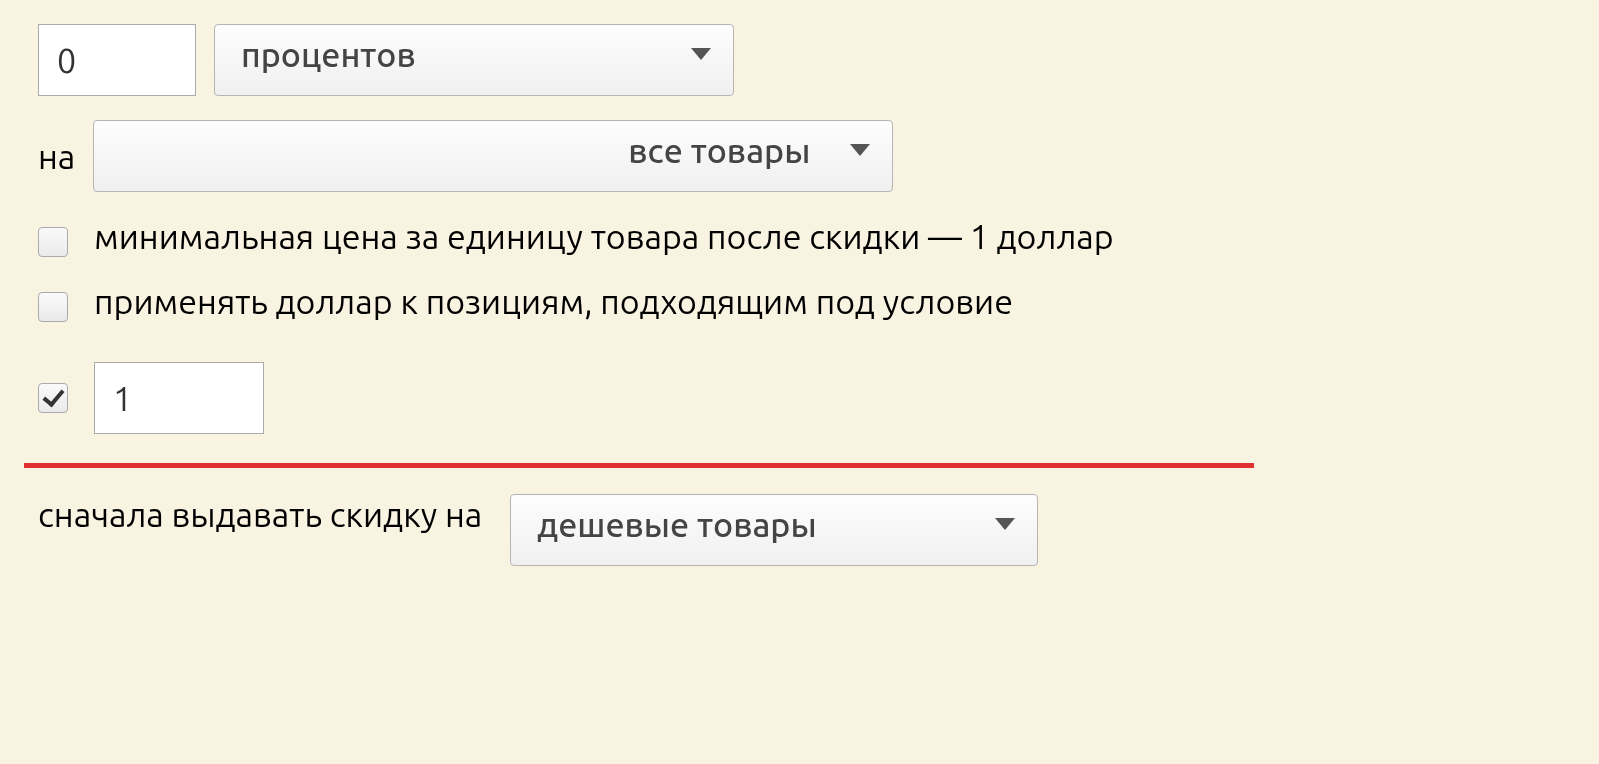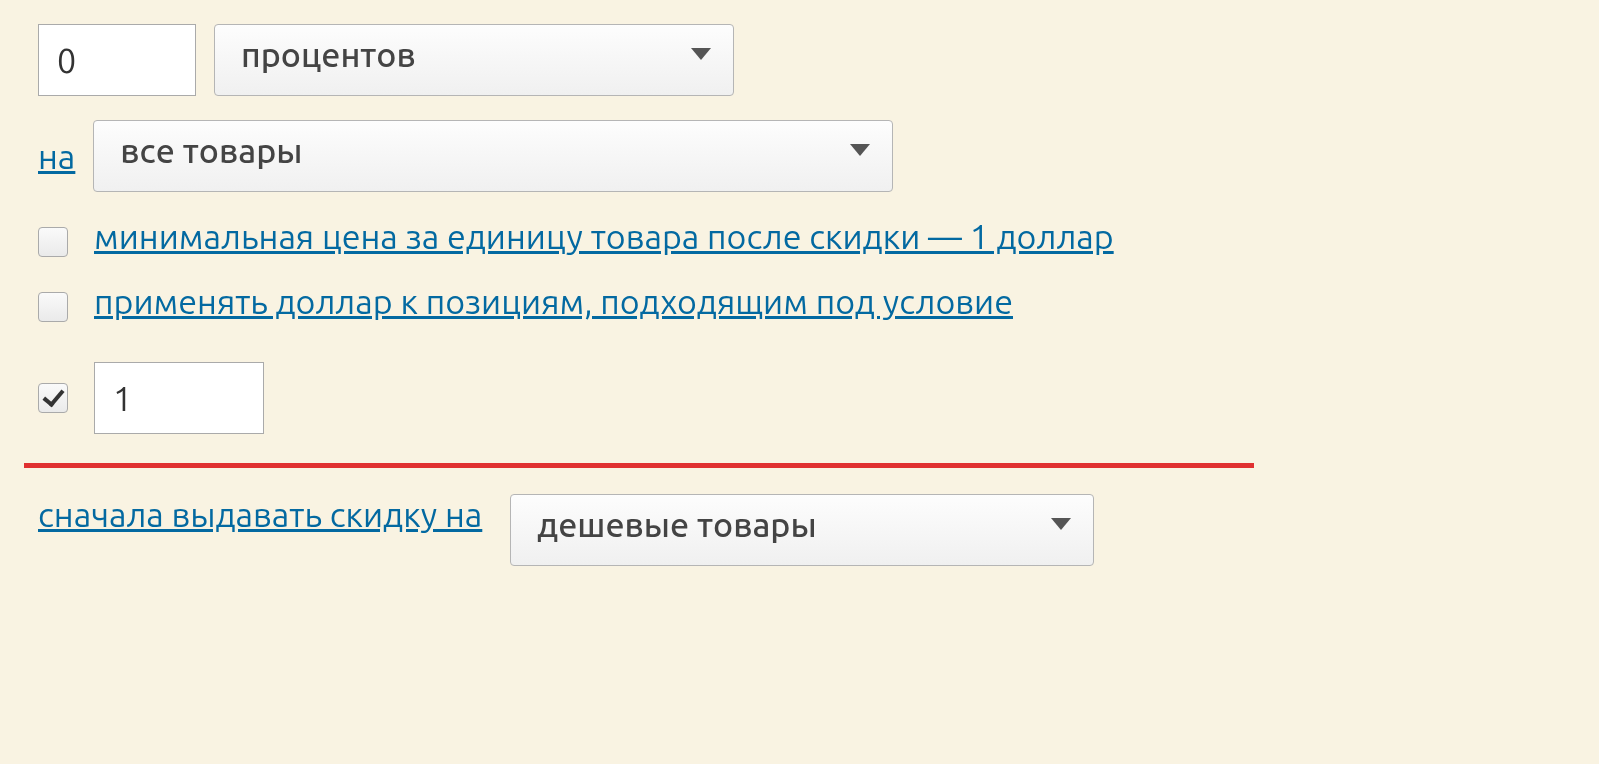--- a/index.html
+++ b/index.html
@@ -57,29 +57,29 @@
       height: 0;
       border-left: 10px solid transparent;
       border-right: 10px solid transparent;
       border-top: 12px solid #555;
     }
     .dd-unit {
       width: 520px;
     }
     .dd-scope {
       width: 800px;
+      justify-content: flex-end;
     }
     .dd-priority {
-      width: 584px;
+      width: 528px;
     }
     .label-text {
-      color: #0369a1;
+      color: #000000;
       font-size: 34px;
       line-height: 1.2;
-      text-decoration: underline;
     }
     .checkbox {
       width: 30px;
       height: 30px;
       border: 1px solid #aaa;
       border-radius: 4px;
       background: linear-gradient(to bottom, #fafafa, #eaeaea);
       display: inline-flex;
       align-items: center;
       justify-content: center;

